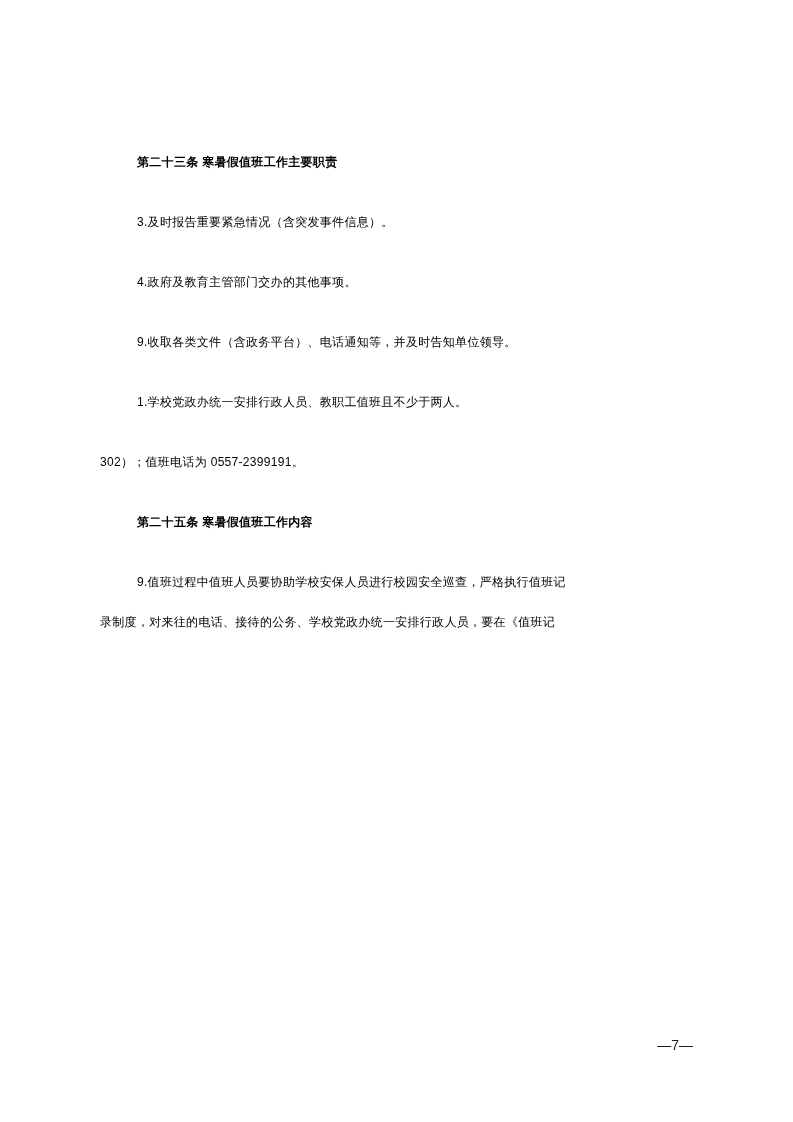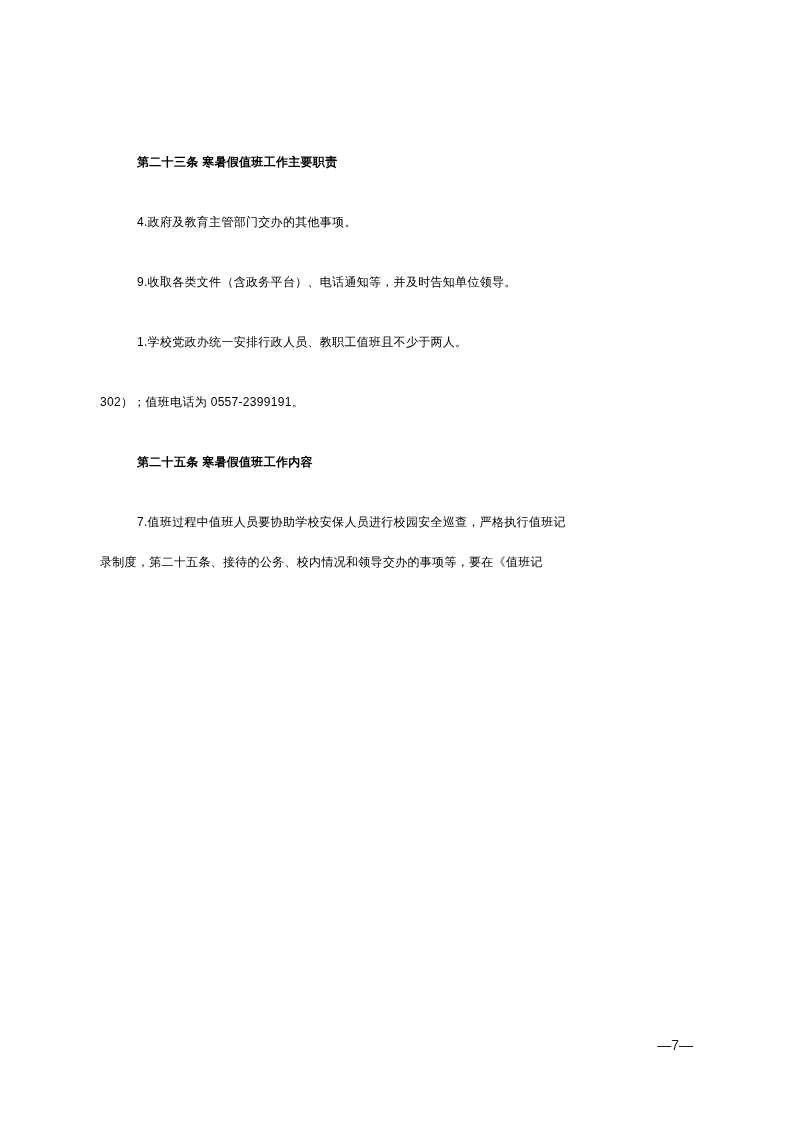--- a/index.html
+++ b/index.html
@@ -52,20 +52,23 @@
 
 <div class="page">
   <div class="content">
 
     <div class="block heading">
       <div class="line first">第二十三条 寒暑假值班工作主要职责</div>
     </div>
 
 
 
+    <div class="block">
+      <div class="line first">3.及时报告重要紧急情况（含突发事件信息）。</div>
+    </div>
 
     <div class="block">
       <div class="line first">4.政府及教育主管部门交办的其他事项。</div>
     </div>
 
     <div class="block">
       <div class="line first">9.收取各类文件（含政务平台）、电话通知等，并及时告知单位领导。</div>
     </div>
 
 
@@ -75,20 +78,20 @@
 
     <div class="block">
       <div class="line">302）；值班电话为 0557-2399191。</div>
     </div>
 
     <div class="block heading">
       <div class="line first">第二十五条 寒暑假值班工作内容</div>
     </div>
 
     <div class="block">
-      <div class="line first">7.值班过程中值班人员要协助学校安保人员进行校园安全巡查，严格执行值班记</div>
-      <div class="line">录制度，第二十五条、接待的公务、校内情况和领导交办的事项等，要在《值班记</div>
+      <div class="line first">9.值班过程中值班人员要协助学校安保人员进行校园安全巡查，严格执行值班记</div>
+      <div class="line">录制度，对来往的电话、接待的公务、学校党政办统一安排行政人员，要在《值班记</div>
     </div>
 
   </div>
 
   <div class="page-number">—7—</div>
 </div>
 
 </body></html>

